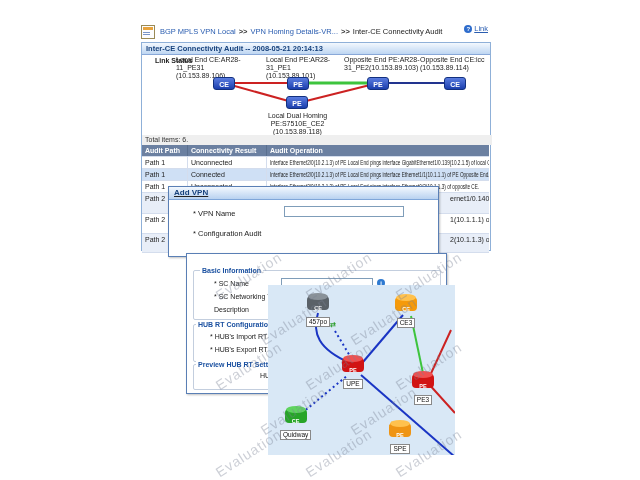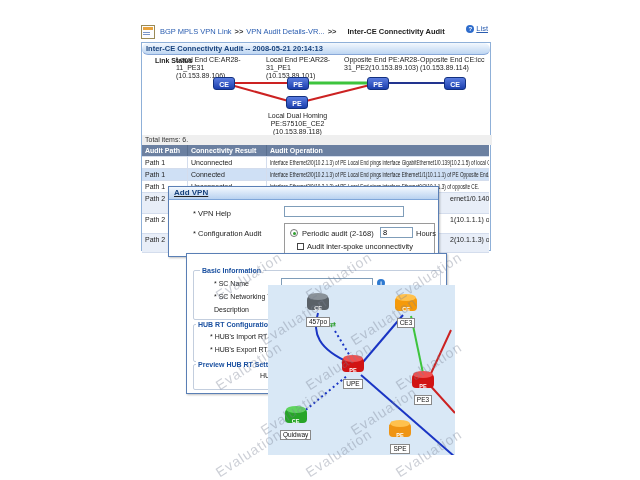--- a/index.html
+++ b/index.html
@@ -3,31 +3,31 @@
 <meta charset="utf-8">
 <style>
   html,body{margin:0;padding:0;background:#fff;}
   #canvas{position:relative;width:640px;height:480px;background:#fff;
     font-family:"Liberation Sans",sans-serif;color:#222;overflow:hidden;}
   .abs{position:absolute;}
   
   .crumb-bar{left:141px;top:24px;width:349px;height:15px;font-size:7.5px;display:flex;align-items:center;gap:3px;}
   .crumb-link{color:#2a5db0;}
   .crumb-sep{color:#333;font-weight:bold;}
-  .crumb-last{color:#222;font-weight:bold;margin-left:8px;}
+  .crumb-last{color:#222;font-weight:normal;}
   .page-icon{width:12px;height:12px;position:relative;background:#fdfdfd;border:1px solid #9a8a55;margin-right:2px;}
   .page-icon::before{content:"";position:absolute;left:1px;top:1px;right:1px;height:3px;background:#e8a33d;}
   .page-icon::after{content:"";position:absolute;left:1px;top:6px;width:7px;height:1px;background:#7a96c8;box-shadow:0 2px 0 #7a96c8;}
   .help-wrap{position:absolute;right:2px;top:0;display:flex;align-items:center;gap:2px;}
   .help-icon{width:8px;height:8px;border-radius:50%;background:#2e6ccc;color:#fff;font-size:6px;font-weight:bold;
     display:flex;align-items:center;justify-content:center;}
   .help-text{color:#2a5db0;font-size:7.5px;text-decoration:underline;}
   .win-frame{left:141px;top:42px;width:348px;height:207px;border:1px solid #8fb0d8;background:#fff;}
   .panel-title{left:0;top:0;width:100%;height:12px;background:linear-gradient(#f3f8fe,#bed6f2);
-    border-bottom:1px solid #89a8d8;color:#16417c;font-weight:bold;font-size:7.5px;line-height:12px;padding-left:4px;box-sizing:border-box;border-radius:6px;}
+    border-bottom:1px solid #89a8d8;color:#16417c;font-weight:bold;font-size:7.5px;line-height:12px;padding-left:4px;box-sizing:border-box;}
   .lnk-lbl{font-size:7px;line-height:8px;color:#222;}
   .bold{font-weight:bold;}
   .cube{width:22px;height:13px;border-radius:3px;background:linear-gradient(#5a7ce0,#1b3fae);
     border:1px solid #12307f;color:#fff;font-size:7px;font-weight:bold;text-align:center;line-height:13px;box-sizing:border-box;}
   .totals{left:142px;top:135px;width:347px;height:10px;background:#efefef;font-size:7px;line-height:10px;padding-left:3px;color:#333;}
   
   .tbl{left:142px;top:145px;width:347px;font-size:7px;}
   .trow{display:flex;border-bottom:1px solid #d4dded;}
   .thead{background:#6b80a1;color:#fff;font-weight:bold;}
   .c-path{width:45px;padding:2px 0 2px 3px;box-sizing:border-box;flex:none;}
@@ -66,28 +66,28 @@
   .wm{position:absolute;transform:rotate(-33deg);color:rgba(120,130,148,.38);font-size:14px;letter-spacing:1px;white-space:nowrap;}
   .z1{z-index:1}.z5{z-index:5}.z10{z-index:10}.z15{z-index:15}
 </style>
 </head>
 <body>
 
 <div id="canvas">
 
   <div class="abs crumb-bar z1">
     <span class="page-icon"></span>
-    <span class="crumb-link">BGP MPLS VPN Link</span>
+    <span class="crumb-link">BGP MPLS VPN Local</span>
     <span class="crumb-sep">&gt;&gt;</span>
-    <span class="crumb-link">VPN Audit Details-VR...</span>
+    <span class="crumb-link">VPN Homing Details-VR...</span>
     <span class="crumb-sep">&gt;&gt;</span>
     <span class="crumb-last">Inter-CE Connectivity Audit</span>
     <span class="help-wrap">
       <span class="help-icon">?</span>
-      <span class="help-text">List</span>
+      <span class="help-text">Link</span>
     </span>
   </div>
 
   <div class="abs win-frame z1">
     <div class="abs panel-title">Inter-CE Connectivity Audit -- 2008-05-21 20:14:13</div>
   </div>
 
   <div class="abs lnk-lbl bold z1" style="left:155px;top:57px;">Link Status</div>
   <div class="abs lnk-lbl z1" style="left:176px;top:56px;width:88px;">
     <div>Local End CE:AR28-11_PE31</div>
@@ -159,31 +159,23 @@
     </div>
     <div class="trow alt" style="height:18px;">
       <div class="c-path">Path 2</div>
       <div class="c-res"></div>
       <div class="c-op" style="padding-left:183px;">2(10.1.1.3) of</div>
     </div>
   </div>
 
   <div class="abs dialog z5" style="left:168px;top:186px;width:269px;height:69px;text-decoration:underline;">
     <div class="dlg-title">Add VPN</div>
-    <div class="abs fld-lbl" style="left:24px;top:22px;">* VPN Help</div>
+    <div class="abs fld-lbl" style="left:24px;top:22px;">* VPN Name</div>
     <input class="txt-input" style="left: 115px; top: 19px; width: 120px;" value="">
     <div class="abs fld-lbl" style="left:24px;top:42px;">* Configuration Audit</div>
-    <div class="groupbox" style="left:115px;top:36px;width:149px;height:31px;">
-      <div class="abs radio" style="left:5px;top:5px;"></div>
-      <div class="abs fld-lbl" style="left:17px;top:5px;">Periodic audit (2-168)</div>
-      <input class="txt-input" style="left: 95px; top: 3px; width: 33px;" value="8">
-      <div class="abs fld-lbl" style="left:131px;top:5px;">Hours</div>
-      <div class="abs checkbox" style="left:12px;top:19px;"></div>
-      <div class="abs fld-lbl" style="left:22px;top:18px;">Audit inter-spoke unconnectivity</div>
-    </div>
   </div>
 
   <div class="abs dialog z10" style="left:186px;top:253px;width:259px;height:139px;">
     <div class="fieldset" style="left:6px;top:16px;width:246px;height:48px;">
       <span class="legend abs" style="left:6px;top:-4px;">Basic Information</span>
       <div class="abs fld-lbl" style="left:20px;top:9px;font-size:7px;">* SC Name</div>
       <input class="txt-input" style="left: 87px; top: 7px; width: 92px; height: 10px;" value="">
       <span class="info-icon abs" style="left:183px;top:8px;">i</span>
       <div class="abs fld-lbl" style="left:20px;top:22px;font-size:7px;">* SC Networking Type</div>
       <div class="abs fld-lbl" style="left:20px;top:35px;font-size:7px;">Description</div>

